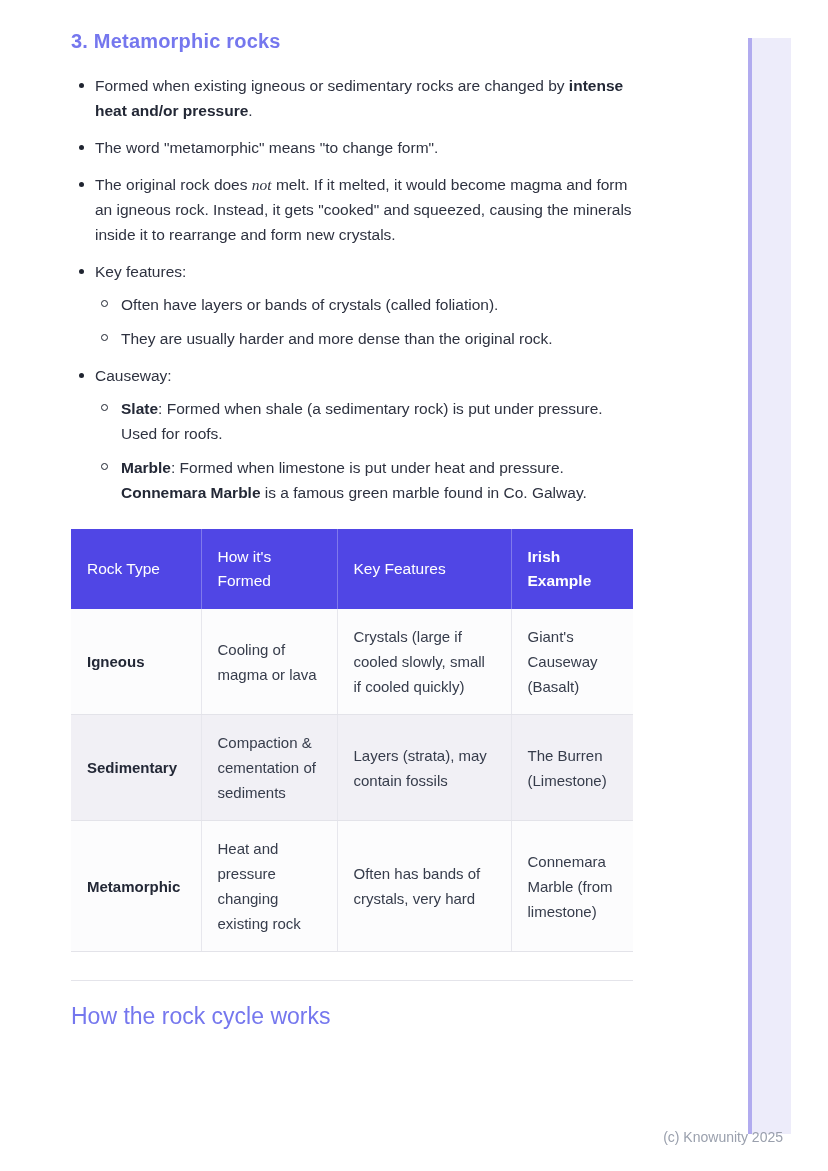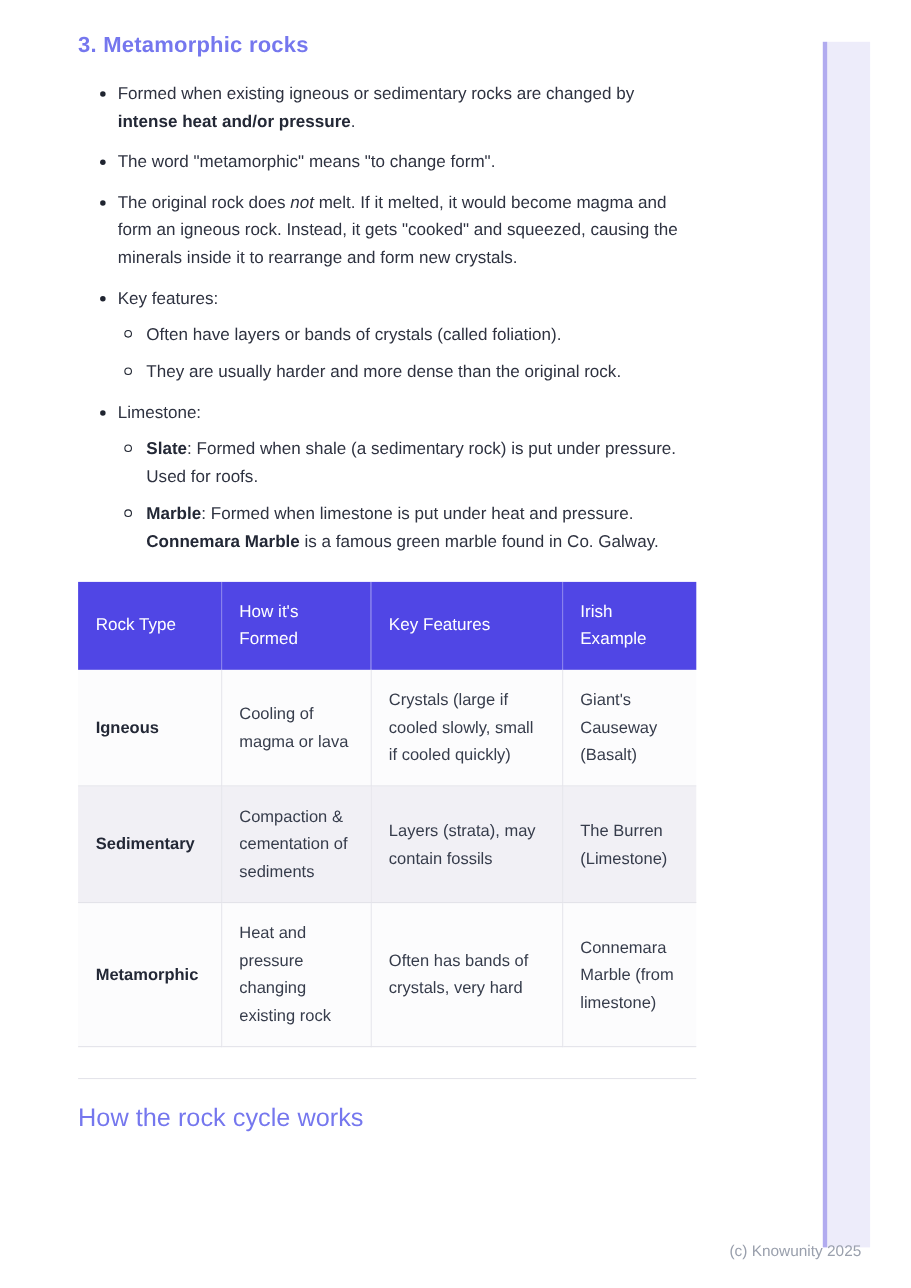--- a/index.html
+++ b/index.html
@@ -35,21 +35,21 @@
   }
   h1.section-heading {
     margin: 0 0 20px 0;
     font-size: 20px;
     font-weight: 700;
     color: var(--heading, #7577ee);
     letter-spacing: .2px;
   }
   ul.list {
     list-style: none;
-    margin: 12px; padding: 0;
+    margin: 0; padding: 0;
     font-size: 15.5px;
     line-height: 25px;
   }
   ul.list > li {
     position: relative;
     padding-left: 24px;
     margin-bottom: 12px;
   }
   ul.list > li::before {
     content: "";
@@ -72,39 +72,39 @@
   ul.sublist > li::before {
     content: "";
     position: absolute;
     left: 6px; top: 8px;
     width: 5px; height: 5px;
     border-radius: 50%;
     border: 1.5px solid #1f2430;
     background: transparent;
   }
   b { font-weight: 700; color: #232836; }
-  i { font-style: italic; }
+  i { font-style: italic; font-family: Liberation Serif, serif; }
   table.rock-table {
     width: 562px;
     margin-top: 24px;
     border-collapse: collapse;
     table-layout: fixed;
   }
   .rock-table thead th {
     background: var(--table-header-bg, #5046e5);
     color: #ffffff;
     font-weight: 500;
     text-align: left;
     font-size: 15.5px;
     line-height: 24px;
     padding: 16px;
     vertical-align: middle;
     border-right: 1px solid rgba(255,255,255,.28);
   }
-  .rock-table thead th:last-child { border-right: none; }
+  .rock-table thead th:last-child { border-right: none; font-weight: bold; }
   .rock-table tbody td {
     font-size: 15px;
     line-height: 25px;
     padding: 15px 16px;
     vertical-align: middle;
     color: #363c4b;
     border-bottom: 1px solid #e3e3e9;
     border-right: 1px solid #e7e7ed;
   }
   .rock-table tbody td:last-child { border-right: none; }
@@ -159,21 +159,21 @@
         <ul class="sublist">
           <li>
             <span><span>Often have layers or bands of crystals (called foliation).</span></span>
           </li>
           <li>
             <span><span>They are usually harder and more dense than the original rock.</span></span>
           </li>
         </ul>
       </li>
       <li>
-        <span><span>Limestone:</span></span>
+        <span><span>Causeway:</span></span>
         <ul class="sublist">
           <li>
             <span><b>Slate</b><span>: Formed when shale (a sedimentary rock) is put under pressure. Used for roofs.</span></span>
           </li>
           <li>
             <span><b>Marble</b><span>: Formed when limestone is put under heat and pressure. </span><b>Connemara Marble</b><span> is a famous green marble found in Co. Galway.</span></span>
           </li>
         </ul>
       </li>
     </ul>

